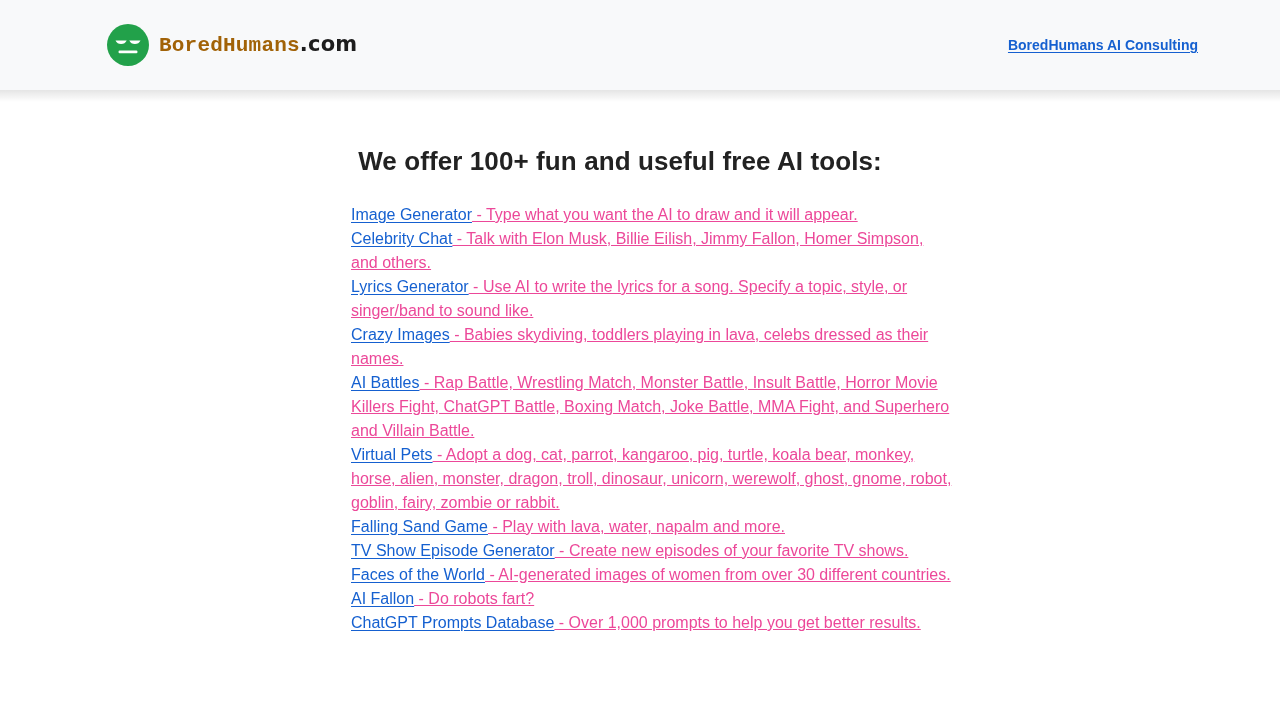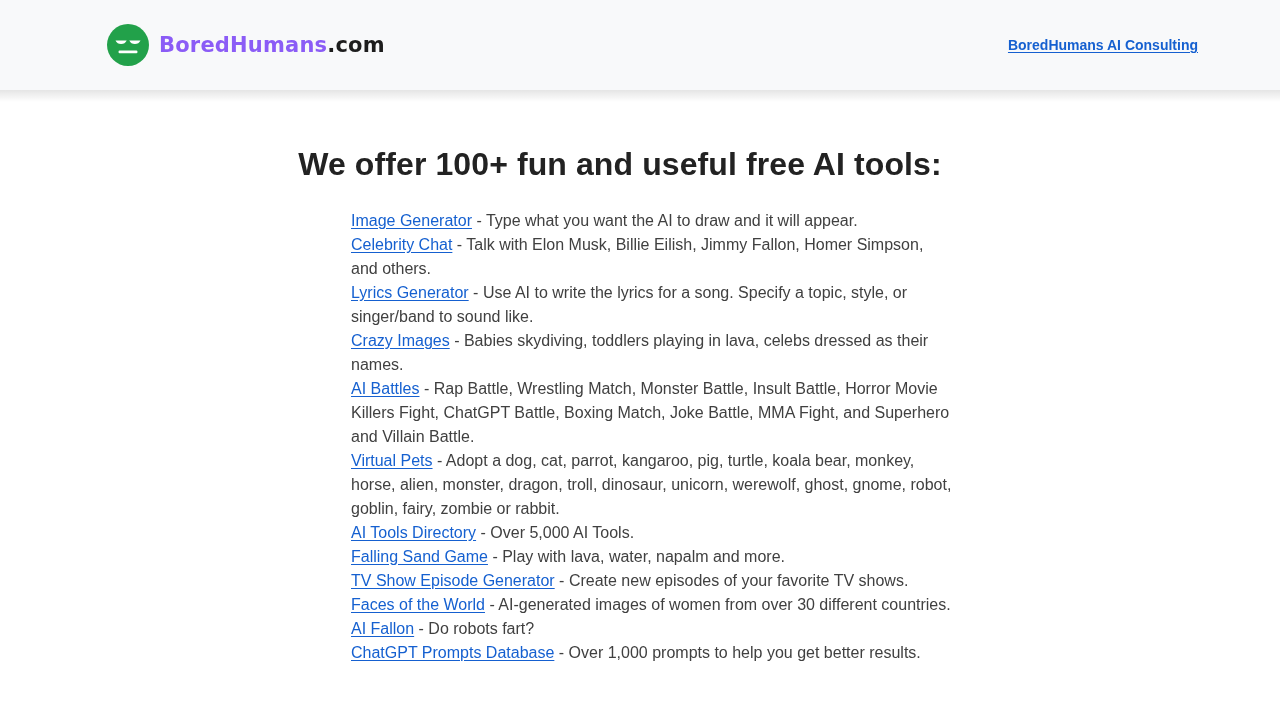--- a/index.html
+++ b/index.html
@@ -49,21 +49,21 @@
     display: block;
   }
   .brand-text {
     font-family: "DejaVu Sans", sans-serif;
     font-size: 21px;
     font-weight: 700;
     letter-spacing: .2px;
     line-height: 1;
     white-space: nowrap;
   }
-  .brand-text .b-green { color: #8b5cf6; }
+  .brand-text .b-green { color: #a16207; font-family: Liberation Mono, monospace; }
   .brand-text .b-dark  { color: #1d1d1d; text-align: right; }
 
   .header-link {
     font-size: 14px;
     font-weight: 700;
     color: #1560d0;
     text-decoration: underline;
     text-underline-offset: 2px;
     white-space: nowrap;
   }
@@ -74,21 +74,21 @@
     padding-top: 56px;
   }
 
   .content {
     width: 600px;
     margin: 0 auto;
     margin-left: 351px;
   }
 
   .page-title {
-    font-size: 32px;
+    font-size: 26px;
     font-weight: 700;
     color: #222222;
     text-align: center;
     letter-spacing: .1px;
     margin-bottom: 26px;
     white-space: nowrap;
     margin-left: -62px;
   }
 
   .tool-list {
@@ -100,21 +100,21 @@
   }
   .tool-list li { margin: 0; }
 
   .tool-link {
     color: #1560d0;
     font-weight: 400;
     text-decoration: underline;
     text-underline-offset: 2px;
     white-space: nowrap;
   }
-  .tool-desc { color: #404040; }
+  .tool-desc { color: #ec4899; text-decoration: underline; }
 </style>
 </head>
 <body>
 
 <header class="site-header">
 
   <a class="brand" href="#">
     <svg class="brand-mark" viewBox="0 0 44 44">
       <circle cx="22" cy="22" r="21" fill="#22A14A"></circle>
       <path d="M9.5 17.5 a6.2 6.2 0 0 0 11.2 0 z" fill="#ffffff"></path>
@@ -133,21 +133,20 @@
 
     <h1 class="page-title">We offer 100+ fun and useful free AI tools:</h1>
 
     <ul class="tool-list">
       <li><a class="tool-link" href="#">Image Generator</a><span class="tool-desc"> - Type what you want the AI to draw and it will appear.</span></li>
       <li><a class="tool-link" href="#">Celebrity Chat</a><span class="tool-desc"> - Talk with Elon Musk, Billie Eilish, Jimmy Fallon, Homer Simpson, and others.</span></li>
       <li><a class="tool-link" href="#">Lyrics Generator</a><span class="tool-desc"> - Use AI to write the lyrics for a song. Specify a topic, style, or singer/band to sound like.</span></li>
       <li><a class="tool-link" href="#">Crazy Images</a><span class="tool-desc"> - Babies skydiving, toddlers playing in lava, celebs dressed as their names.</span></li>
       <li><a class="tool-link" href="#">AI Battles</a><span class="tool-desc"> - Rap Battle, Wrestling Match, Monster Battle, Insult Battle, Horror Movie Killers Fight, ChatGPT Battle, Boxing Match, Joke Battle, MMA Fight, and Superhero and Villain Battle.</span></li>
       <li><a class="tool-link" href="#">Virtual Pets</a><span class="tool-desc"> - Adopt a dog, cat, parrot, kangaroo, pig, turtle, koala bear, monkey, horse, alien, monster, dragon, troll, dinosaur, unicorn, werewolf, ghost, gnome, robot, goblin, fairy, zombie or rabbit.</span></li>
-      <li><a class="tool-link" href="#">AI Tools Directory</a><span class="tool-desc"> - Over 5,000 AI Tools.</span></li>
       <li><a class="tool-link" href="#">Falling Sand Game</a><span class="tool-desc"> - Play with lava, water, napalm and more.</span></li>
       <li><a class="tool-link" href="#">TV Show Episode Generator</a><span class="tool-desc"> - Create new episodes of your favorite TV shows.</span></li>
       <li><a class="tool-link" href="#">Faces of the World</a><span class="tool-desc"> - AI-generated images of women from over 30 different countries.</span></li>
       <li><a class="tool-link" href="#">AI Fallon</a><span class="tool-desc"> - Do robots fart?</span></li>
       <li><a class="tool-link" href="#">ChatGPT Prompts Database</a><span class="tool-desc"> - Over 1,000 prompts to help you get better results.</span></li>
     </ul>
 
   </div>
 </main>
 

